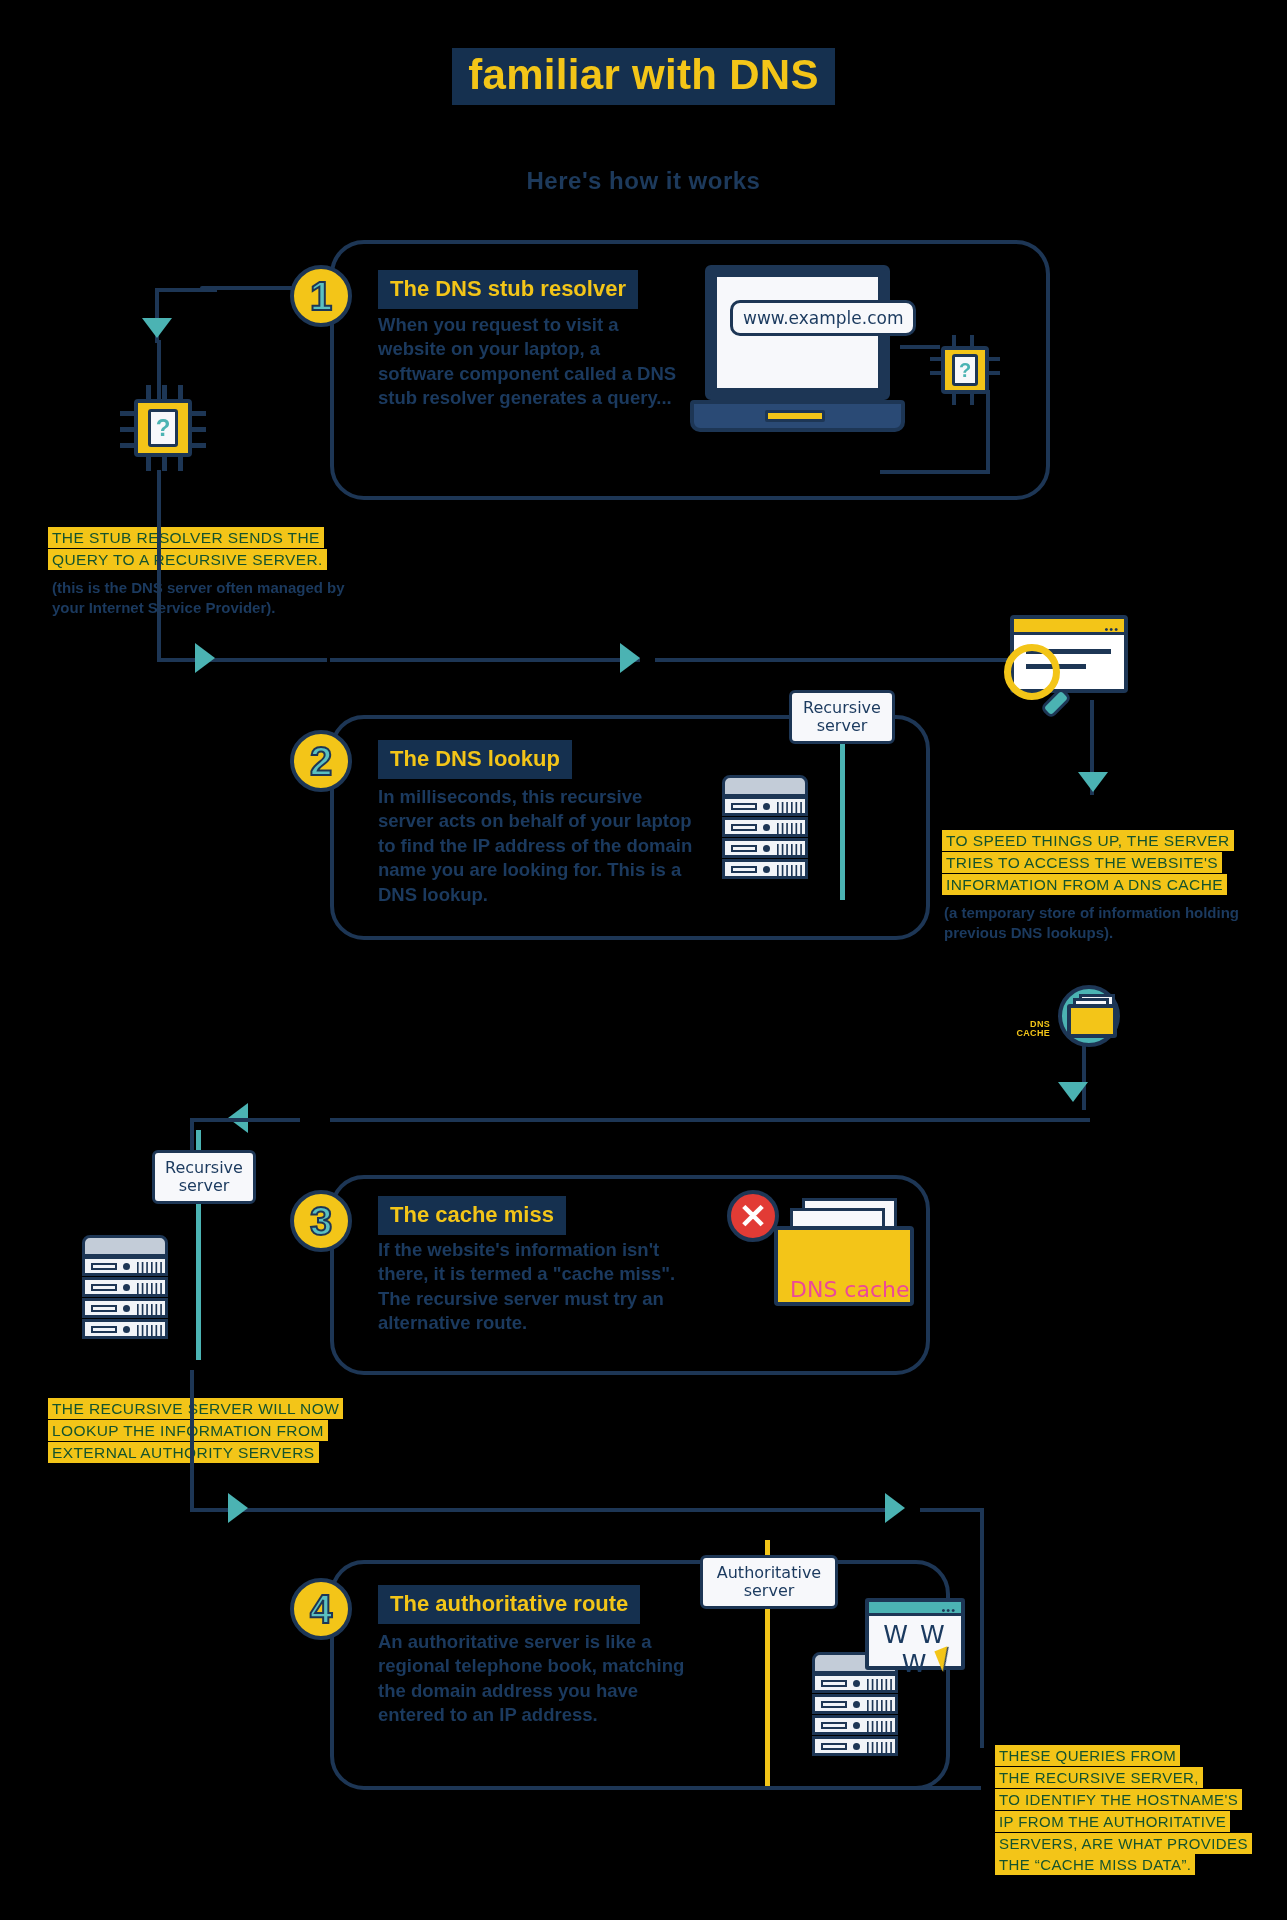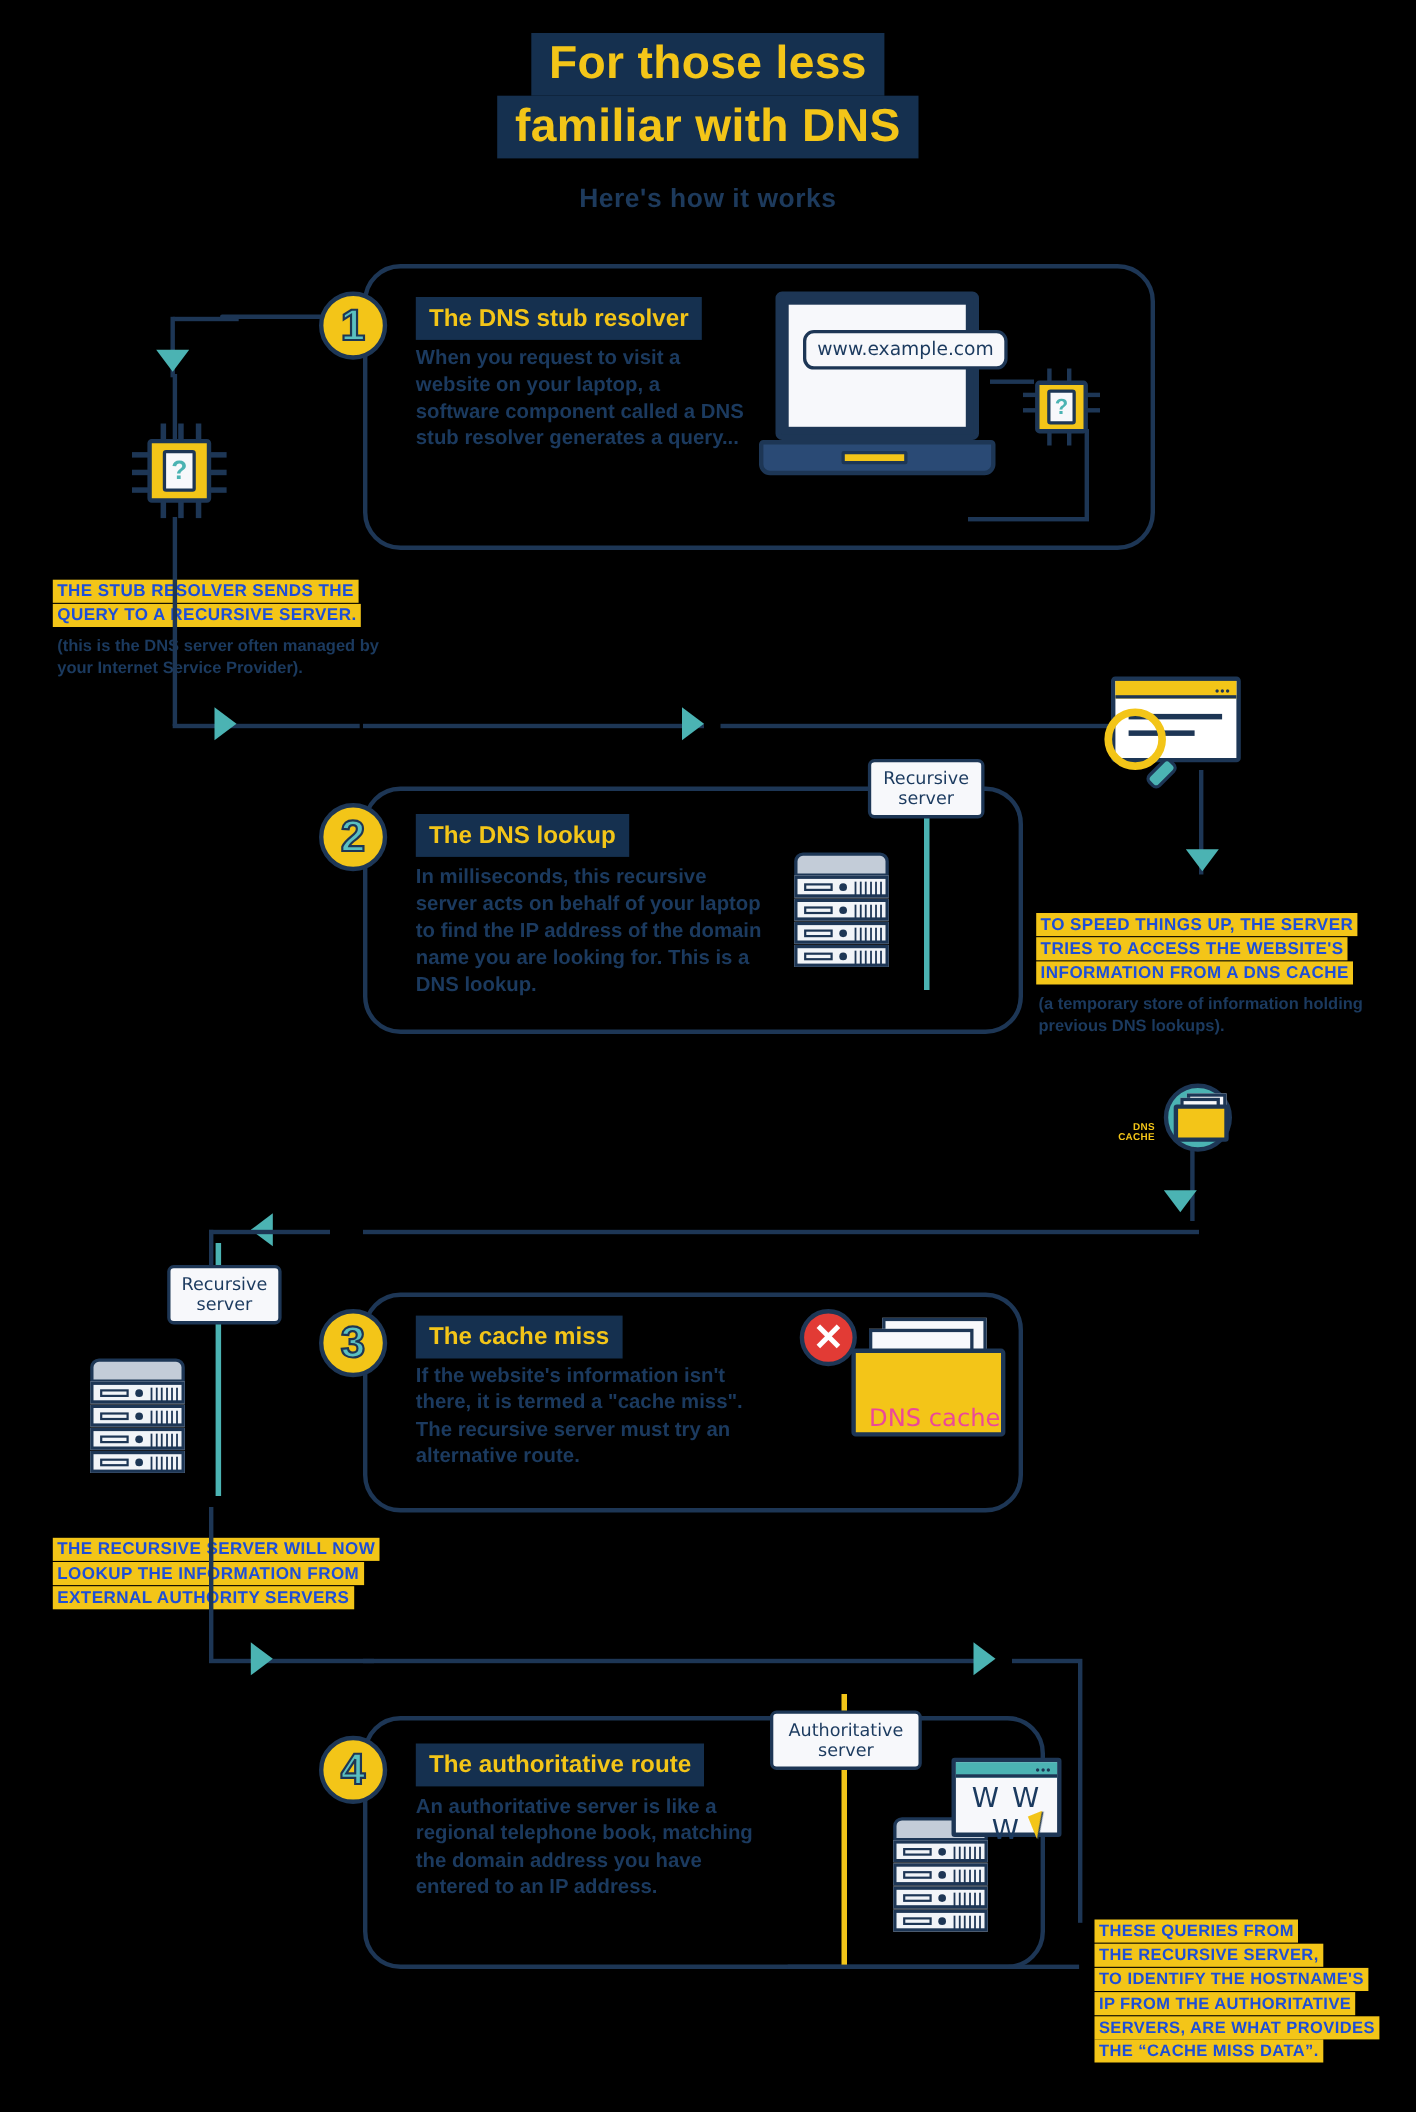--- a/index.html
+++ b/index.html
@@ -34,21 +34,21 @@
   .step-head {
     position:absolute; background:#15304f; color:#f3c518;
     font-size:22px; font-weight:bold; padding:6px 12px 7px 12px; white-space:nowrap;
   }
   .step-body {
     position:absolute; color:#1b3a5f; font-size:18.5px; font-weight:bold;
     line-height:1.32; width: 300px;
   }
 
   .callout {
-    position:absolute; font-size:15.5px; font-weight:bold; color:#1d4ed8;
+    position:absolute; font-size:15.5px; font-weight:normal; color:#14532d;
     line-height:1.42; letter-spacing:.4px;
   }
   .callout .hl { background:#f3c518; box-decoration-break: clone;
      -webkit-box-decoration-break: clone; padding:2px 4px; }
   .callout-sub { position:absolute; color:#1b3a5f; font-size:15px;
      font-weight:bold; line-height:1.3; }
 
   
   .ln { position:absolute; background:#1d3655; }
   .lnh { height:4px; }
@@ -134,21 +134,21 @@
 
   .dns-cache-text { position:absolute; font-family:"DejaVu Sans", sans-serif;
      color:#ec4899; font-size:22px; z-index:6; }
 </style>
 </head>
 <body>
 
 <div class="page">
 
   <div class="title-wrap">
-    <div class="title-line">For those less</div><br>
+    <br>
     <div class="title-line">familiar with DNS</div>
   </div>
   <div class="subtitle">Here's how it works</div>
 
   <div class="ln lnv" style="left:157px; top:340px; height:90px;"></div>
   <div class="ln lnh" style="left:157px; top:288px; width:60px;"></div>
   <div class="ln lnv" style="left:155px; top:288px; height:55px;"></div>
   <div class="ln lnh" style="left:200px; top:286px; width:110px; border-radius:2px;"></div>
   <div class="arrow arrow-d" style="left:142px; top:318px;"></div>
 

